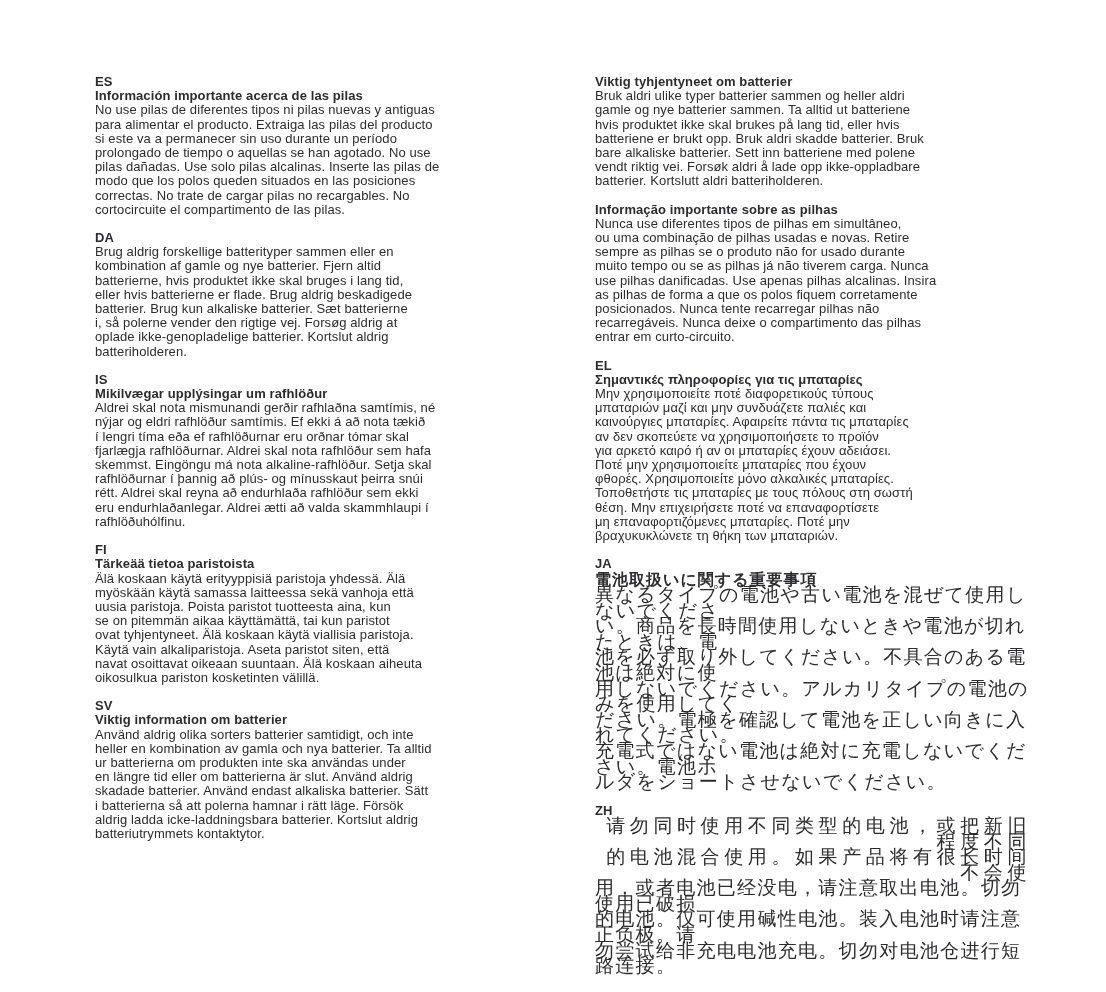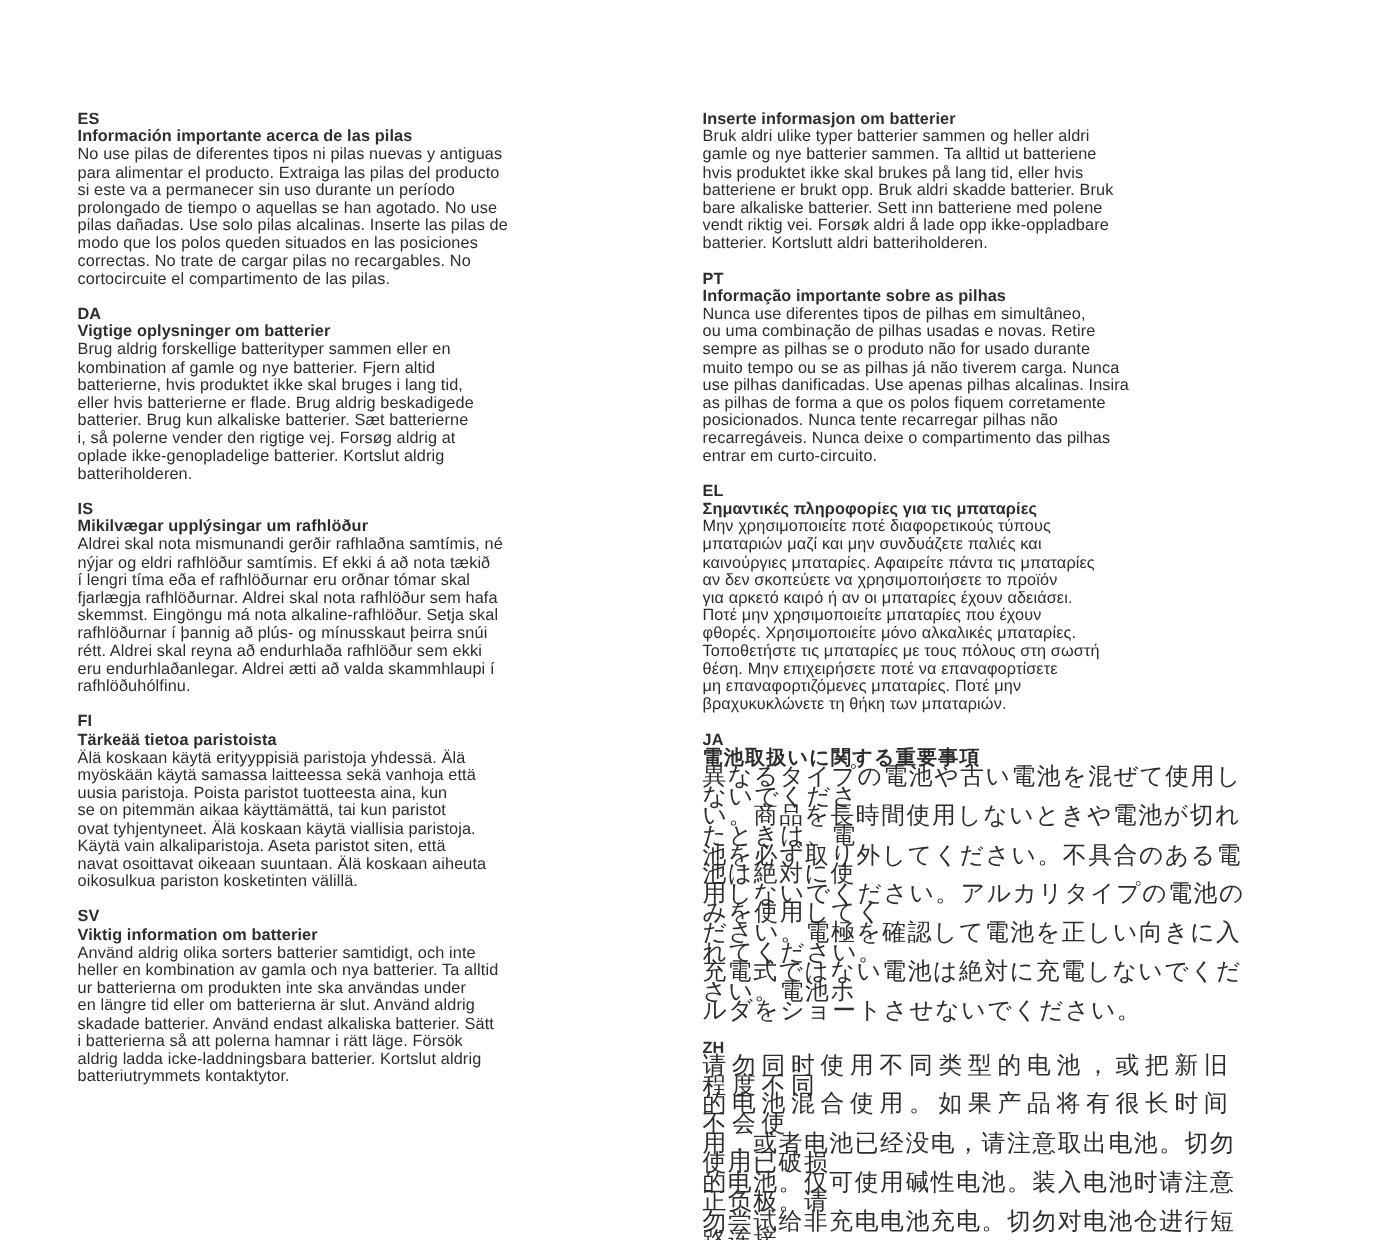--- a/index.html
+++ b/index.html
@@ -8,22 +8,23 @@
     position: relative;
     width: 1106px;
     height: 992px;
     background: #ffffff;
     font-family: "Liberation Sans", "DejaVu Sans", sans-serif;
     color: #2d2c2e;
     overflow: hidden;
   }
   .column {
     position: absolute;
-    top: 88px;
+    top: 75px;
     width: 436px;
+    margin-left: 33px;
   }
   .column-left  { left: 62px; }
   .column-right { left: 562px; }
   .lang-section { margin-bottom: 14px; }
   .lang-code,
   .section-title {
     font-size: 13px;
     line-height: 14.2px;
     font-weight: bold;
     letter-spacing: 0.1px;
@@ -40,20 +41,21 @@
     line-height: 15.5px;
     letter-spacing: 1px;
   }
   .cjk .section-body {
     font-size: 19px;
     line-height: 15.6px;
     letter-spacing: 1.3px;
   }
   .cjk .section-body.body-spaced {
     letter-spacing: 4.6px;
+    text-align: right;
   }
 </style>
 </head>
 <body>
 
 <div class="page">
 
   <div class="column column-left">
 
     <section class="lang-section">
@@ -64,21 +66,20 @@
 si este va a permanecer sin uso durante un período
 prolongado de tiempo o aquellas se han agotado. No use
 pilas dañadas. Use solo pilas alcalinas. Inserte las pilas de
 modo que los polos queden situados en las posiciones
 correctas. No trate de cargar pilas no recargables. No
 cortocircuite el compartimento de las pilas.</div>
     </section>
 
     <section class="lang-section">
       <div class="lang-code">DA</div>
-      <div class="section-title">Vigtige oplysninger om batterier</div>
       <div class="section-body">Brug aldrig forskellige batterityper sammen eller en
 kombination af gamle og nye batterier. Fjern altid
 batterierne, hvis produktet ikke skal bruges i lang tid,
 eller hvis batterierne er flade. Brug aldrig beskadigede
 batterier. Brug kun alkaliske batterier. Sæt batterierne
 i, så polerne vender den rigtige vej. Forsøg aldrig at
 oplade ikke-genopladelige batterier. Kortslut aldrig
 batteriholderen.</div>
     </section>
 
@@ -120,32 +121,31 @@
 i batterierna så att polerna hamnar i rätt läge. Försök
 aldrig ladda icke-laddningsbara batterier. Kortslut aldrig
 batteriutrymmets kontaktytor.</div>
     </section>
 
   </div>
 
   <div class="column column-right">
 
     <section class="lang-section">
-      <div class="section-title">Inserte informasjon om batterier</div>
+      <div class="section-title">Viktig tyhjentyneet om batterier</div>
       <div class="section-body">Bruk aldri ulike typer batterier sammen og heller aldri
 gamle og nye batterier sammen. Ta alltid ut batteriene
 hvis produktet ikke skal brukes på lang tid, eller hvis
 batteriene er brukt opp. Bruk aldri skadde batterier. Bruk
 bare alkaliske batterier. Sett inn batteriene med polene
 vendt riktig vei. Forsøk aldri å lade opp ikke-oppladbare
 batterier. Kortslutt aldri batteriholderen.</div>
     </section>
 
     <section class="lang-section">
-      <div class="lang-code">PT</div>
       <div class="section-title">Informação importante sobre as pilhas</div>
       <div class="section-body">Nunca use diferentes tipos de pilhas em simultâneo,
 ou uma combinação de pilhas usadas e novas. Retire
 sempre as pilhas se o produto não for usado durante
 muito tempo ou se as pilhas já não tiverem carga. Nunca
 use pilhas danificadas. Use apenas pilhas alcalinas. Insira
 as pilhas de forma a que os polos fiquem corretamente
 posicionados. Nunca tente recarregar pilhas não
 recarregáveis. Nunca deixe o compartimento das pilhas
 entrar em curto-circuito.</div>

